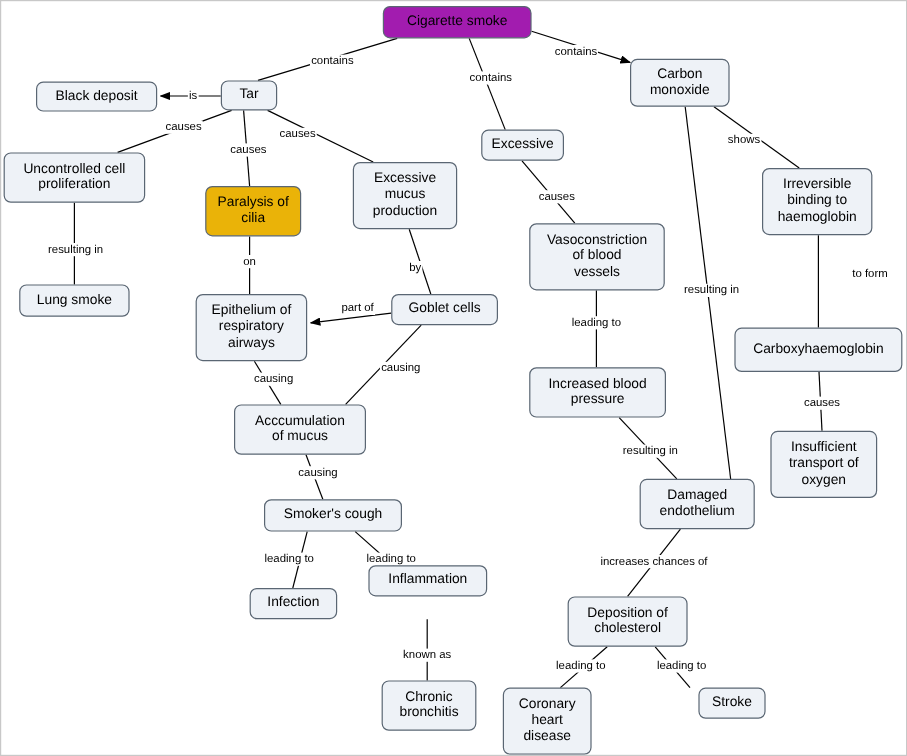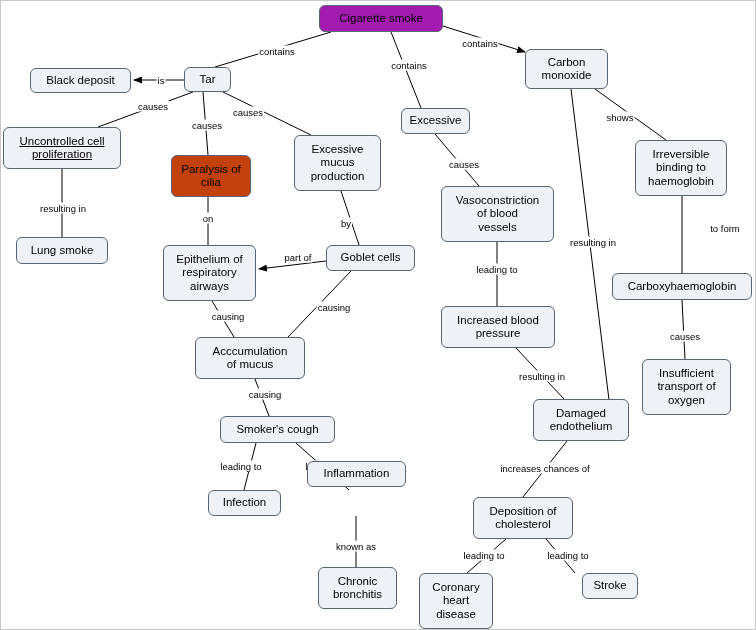--- a/index.html
+++ b/index.html
@@ -119,51 +119,51 @@
       <div class="edge-label" style="left: 483px; top: 554px;">leading to</div>
       <div class="edge-label" style="left: 567px; top: 554px;">leading to</div>
     </div>
   <div id="nodes">
       <div class="node" style="left: 318px; top: 4px; width: 124px; height: 27px; background: #a21caf; border-color: rgb(90, 102, 115);">Cigarette smoke</div>
       <div class="node" style="left: 183px; top: 66px; width: 47px; height: 25px; background: rgb(238, 242, 247); border-color: rgb(90, 102, 115);">Tar</div>
       <div class="node" style="left: 29px; top: 67px; width: 101px; height: 25px; background: rgb(238, 242, 247); border-color: rgb(90, 102, 115);">Black deposit</div>
       <div class="node" style="left: 524px; top: 48px; width: 83px; height: 40px; background: rgb(238, 242, 247); border-color: rgb(90, 102, 115);">Carbon
 monoxide</div>
       <div class="node" style="left: 400px; top: 107px; width: 69px; height: 26px; background: rgb(238, 242, 247); border-color: rgb(90, 102, 115);">Excessive</div>
-      <div class="node" style="left: 2px; top: 126px; width: 118px; height: 42px; background: rgb(238, 242, 247); border-color: rgb(90, 102, 115); text-decoration: underline;">Uncontrolled cell
+      <div class="node" style="left: 2px; top: 126px; width: 118px; height: 42px; background: rgb(238, 242, 247); border-color: rgb(90, 102, 115);">Uncontrolled cell
 proliferation</div>
-      <div class="node" style="left: 170px; top: 154px; width: 80px; height: 42px; background: #c2410c; border-color: rgb(90, 102, 115);">Paralysis of
+      <div class="node" style="left: 170px; top: 154px; width: 80px; height: 42px; background: #eab308; border-color: rgb(90, 102, 115);">Paralysis of
 cilia</div>
       <div class="node" style="left: 293px; top: 134px; width: 87px; height: 56px; background: rgb(238, 242, 247); border-color: rgb(90, 102, 115);">Excessive
 mucus
 production</div>
       <div class="node" style="left: 634px; top: 139px; width: 92px; height: 56px; background: rgb(238, 242, 247); border-color: rgb(90, 102, 115);">Irreversible
 binding to
 haemoglobin</div>
       <div class="node" style="left: 440px; top: 185px; width: 113px; height: 56px; background: rgb(238, 242, 247); border-color: rgb(90, 102, 115);">Vasoconstriction
 of blood
 vessels</div>
       <div class="node" style="left: 15px; top: 236px; width: 92px; height: 27px; background: rgb(238, 242, 247); border-color: rgb(90, 102, 115);">Lung smoke</div>
       <div class="node" style="left: 162px; top: 244px; width: 93px; height: 56px; background: rgb(238, 242, 247); border-color: rgb(90, 102, 115);">Epithelium of
 respiratory
 airways</div>
       <div class="node" style="left: 325px; top: 244px; width: 89px; height: 26px; background: rgb(238, 242, 247); border-color: rgb(90, 102, 115);">Goblet cells</div>
-      <div class="node" style="left: 611px; top: 272px; width: 140px; height: 27px; background: rgb(238, 242, 247); border-color: rgb(90, 102, 115);">Carboxyhaemoglobin</div>
+      <div class="node" style="left: 611px; top: 272px; width: 140px; height: 37px; background: rgb(238, 242, 247); border-color: rgb(90, 102, 115);">Carboxyhaemoglobin</div>
       <div class="node" style="left: 440px; top: 305px; width: 114px; height: 42px; background: rgb(238, 242, 247); border-color: rgb(90, 102, 115);">Increased blood
 pressure</div>
       <div class="node" style="left: 194px; top: 336px; width: 110px; height: 42px; background: rgb(238, 242, 247); border-color: rgb(90, 102, 115);">Acccumulation
 of mucus</div>
       <div class="node" style="left: 641px; top: 358px; width: 89px; height: 56px; background: rgb(238, 242, 247); border-color: rgb(90, 102, 115);">Insufficient
 transport of
 oxygen</div>
       <div class="node" style="left: 532px; top: 398px; width: 96px; height: 42px; background: rgb(238, 242, 247); border-color: rgb(90, 102, 115);">Damaged
 endothelium</div>
       <div class="node" style="left: 219px; top: 415px; width: 115px; height: 27px; background: rgb(238, 242, 247); border-color: rgb(90, 102, 115);">Smoker's cough</div>
       <div class="node" style="left: 207px; top: 489px; width: 73px; height: 26px; background: rgb(238, 242, 247); border-color: rgb(90, 102, 115);">Infection</div>
-      <div class="node" style="left: 306px; top: 460px; width: 99px; height: 26px; background: rgb(238, 242, 247); border-color: rgb(90, 102, 115);">Inflammation</div>
+      <div class="node" style="left: 306px; top: 470px; width: 99px; height: 26px; background: rgb(238, 242, 247); border-color: rgb(90, 102, 115);">Inflammation</div>
       <div class="node" style="left: 472px; top: 496px; width: 100px; height: 42px; background: rgb(238, 242, 247); border-color: rgb(90, 102, 115);">Deposition of
 cholesterol</div>
       <div class="node" style="left: 317px; top: 566px; width: 79px; height: 42px; background: rgb(238, 242, 247); border-color: rgb(90, 102, 115);">Chronic
 bronchitis</div>
       <div class="node" style="left: 418px; top: 572px; width: 74px; height: 56px; background: rgb(238, 242, 247); border-color: rgb(90, 102, 115);">Coronary
 heart
 disease</div>
       <div class="node" style="left: 549px; top: 572px; width: 56px; height: 26px; background: rgb(238, 242, 247); border-color: rgb(90, 102, 115); margin-left: 32px;">Stroke</div>
     </div>
 </div>

